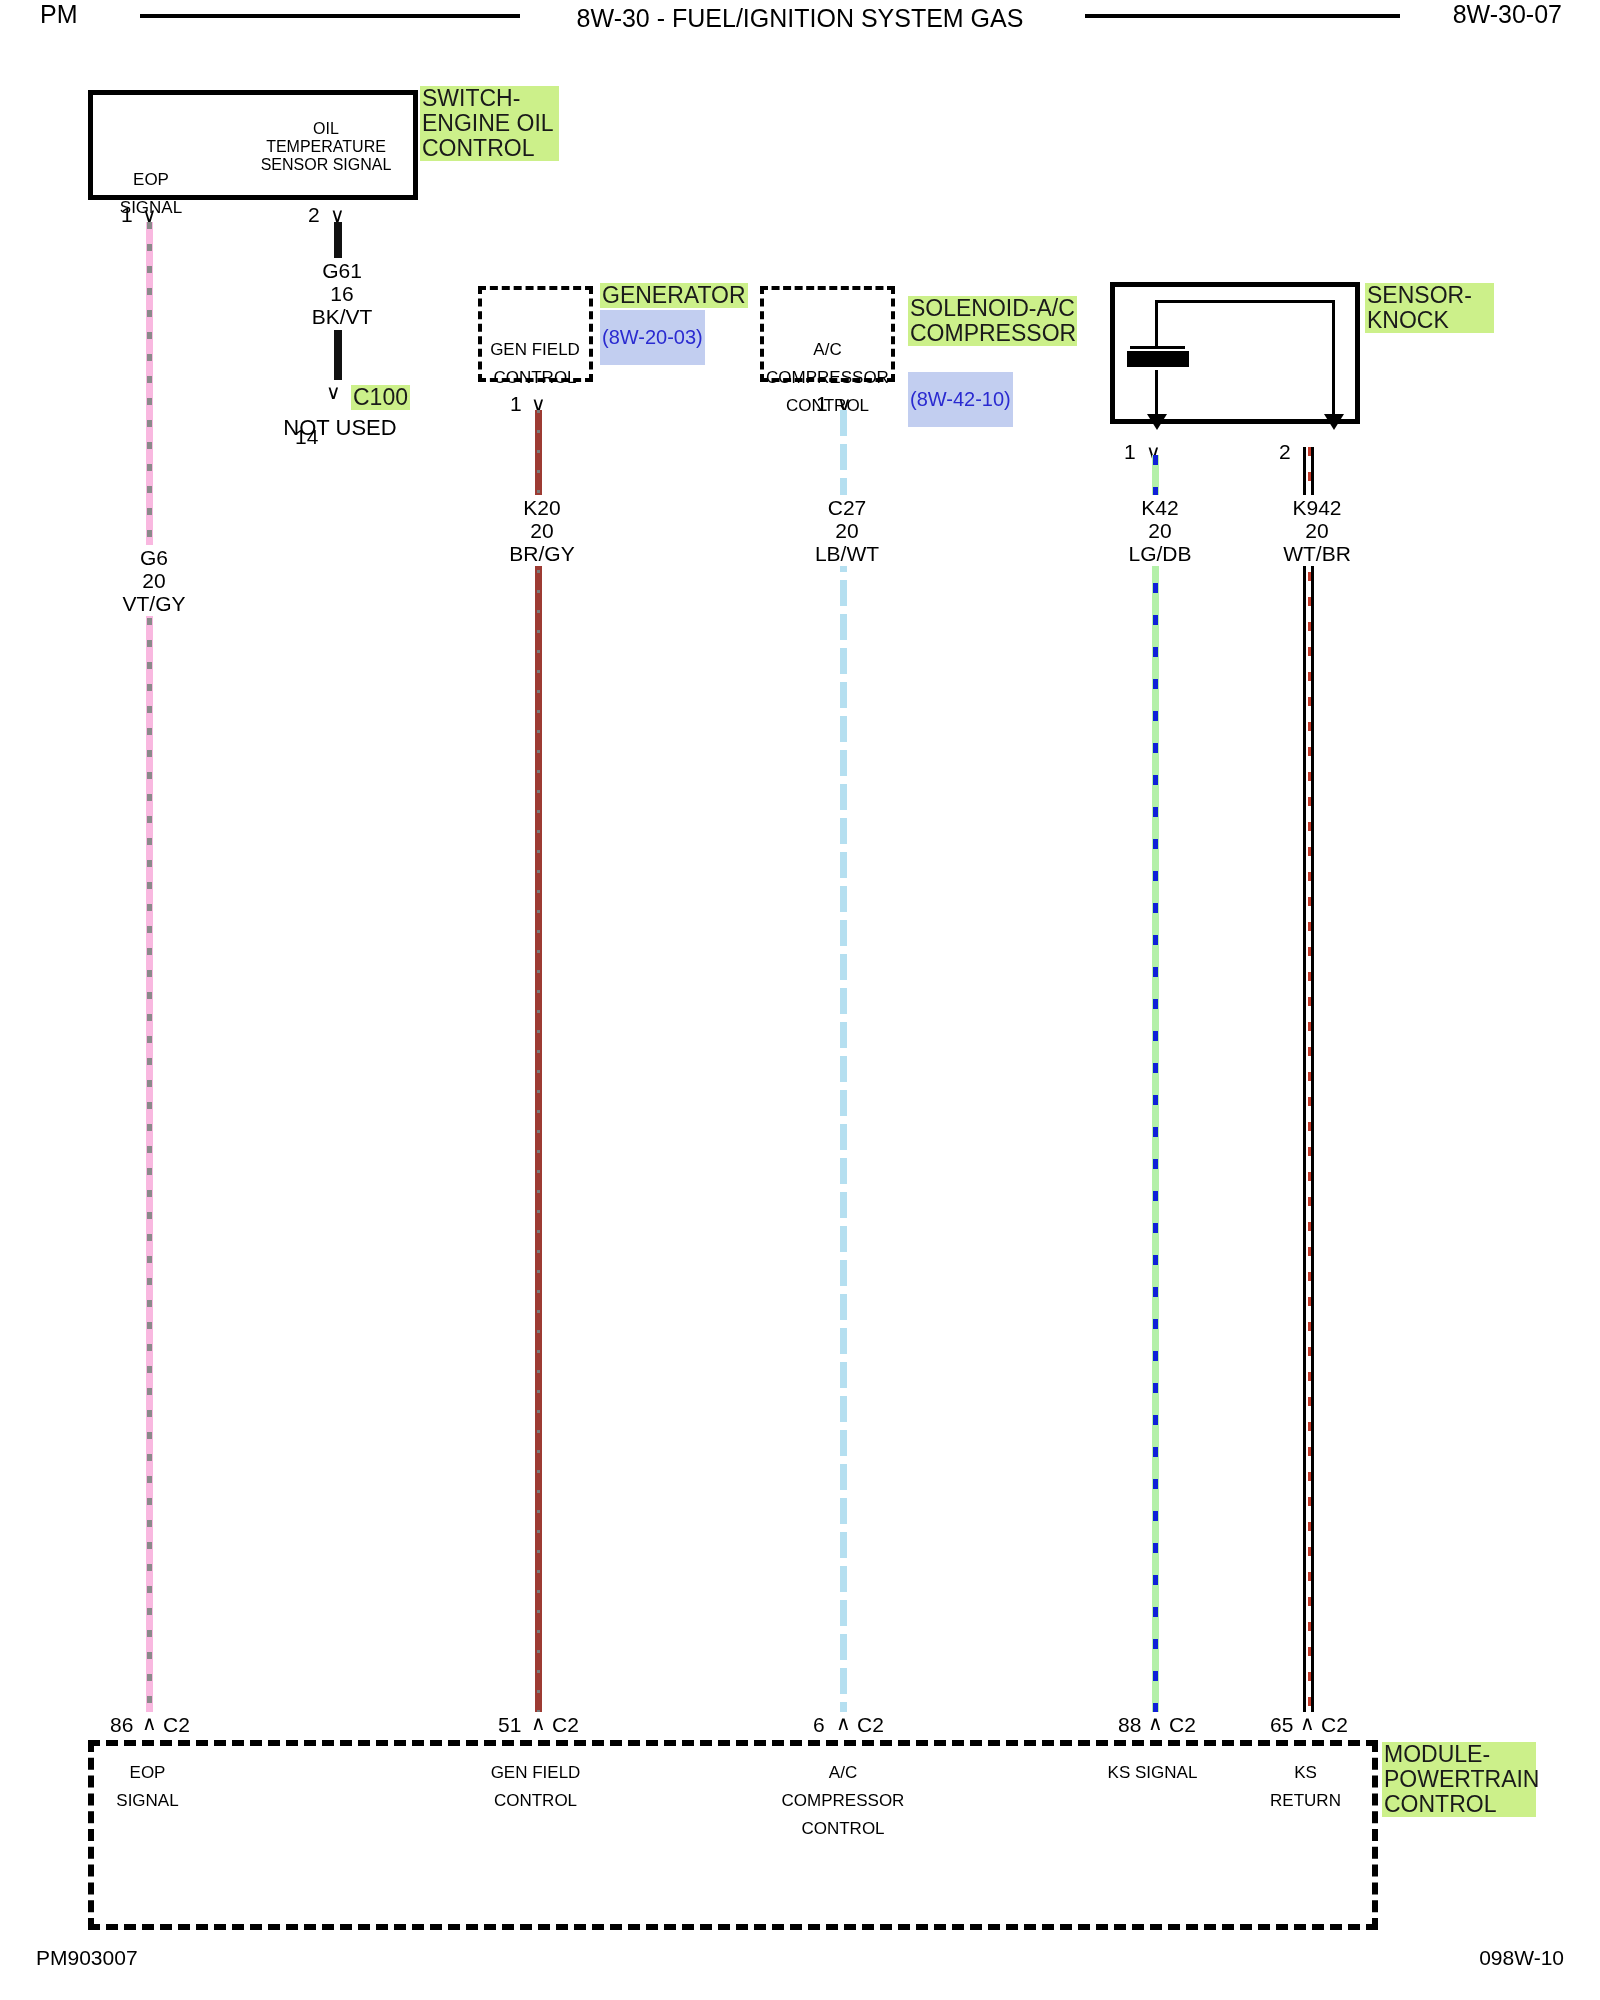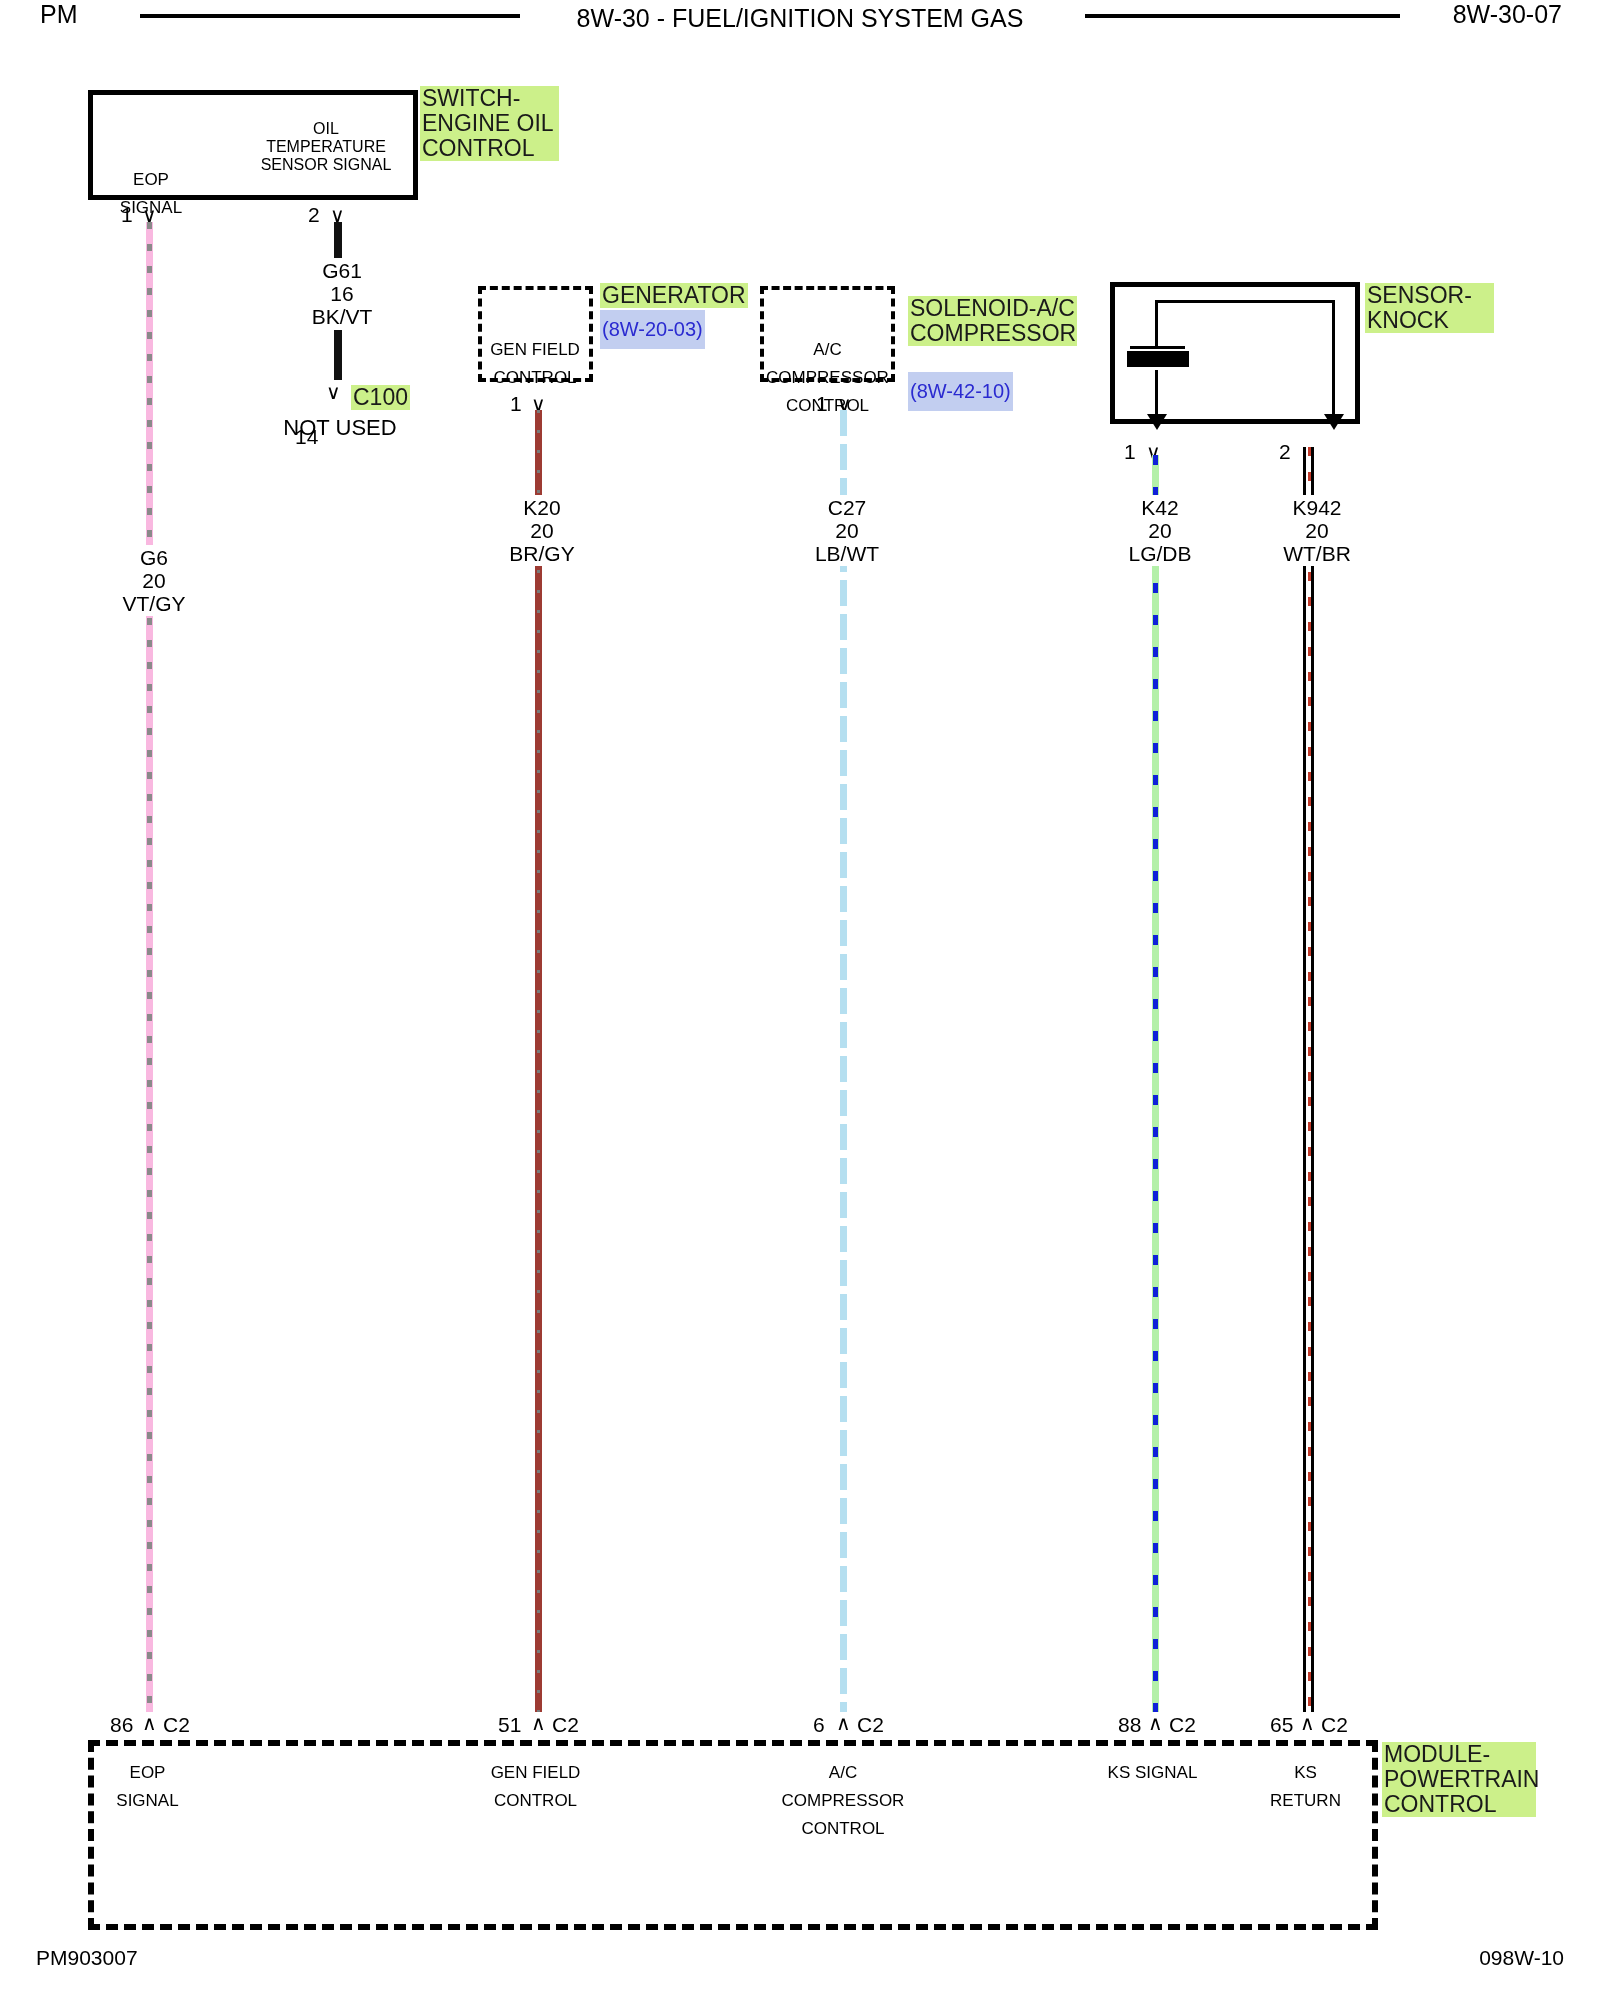--- a/index.html
+++ b/index.html
@@ -60,21 +60,21 @@
     background: #ccf08a;
     font-size: 23px;
     line-height: 25px;
     color: #1a1a1a;
     padding: 0 2px;
   }
   .ref {
     background: #c2cef0;
     color: #2a2ad0;
     font-size: 20px;
-    padding: 8px 2px;
+    padding: 16px 2px;
   }
 
   
   .lbl { font-size: 17px; line-height: 28px; margin-top: 11px; }
   .lbl-s { font-size: 16px; line-height: 18px; }
   .pin { font-size: 21px; }
 
   
   .wire { position: absolute; }
 

